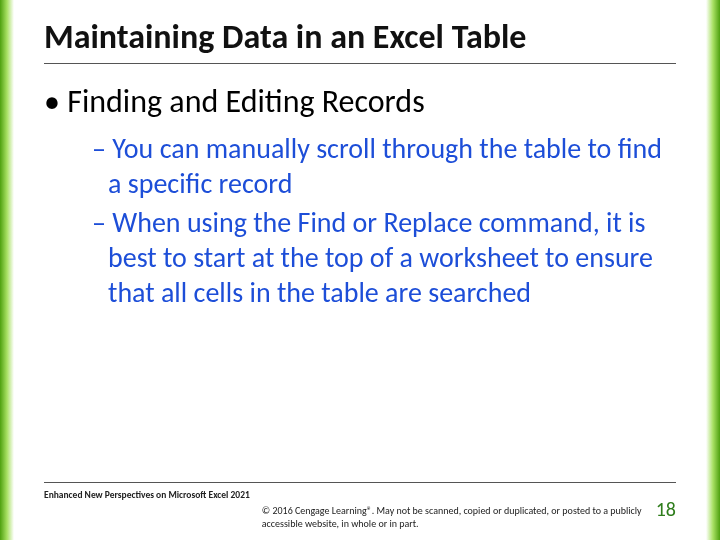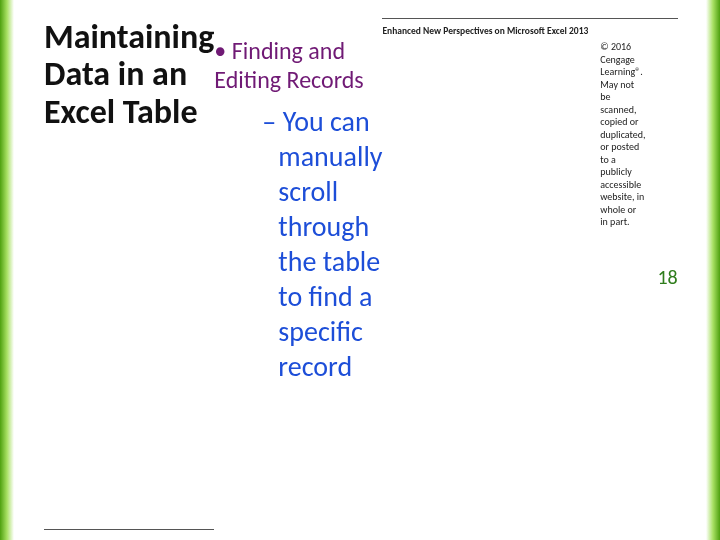--- a/index.html
+++ b/index.html
@@ -19,37 +19,37 @@
     position: absolute;
     right: 0; top: 0;
     width: 14px; height: 540px;
     background: linear-gradient(to left, #4ea00f, #a8e063, #ffffff);
   }
   .slide {
     position: absolute;
     left: 14px; right: 14px; top: 0; bottom: 0;
     padding: 18px 30px 10px 30px;
     display: flex;
-    flex-direction: row;
+    flex-direction: column;
   }
   .title {
     font-size: 34px;
     font-weight: 700;
     color: #111;
     line-height: 1.1;
     padding-bottom: 8px;
     border-bottom: 1px solid #555;
   }
   .content {
     flex: 1;
     padding-top: 18px;
   }
   .level1 {
-    font-size: 24px;
-    color: #701a75;
+    font-size: 32px;
+    color: #000000;
     margin-left: 0;
     margin-bottom: 10px;
   }
   .level1::before {
     content: "• ";
   }
   .level2 {
     font-size: 28px;
     color: #1d4ed8;
     margin-left: 48px;
@@ -98,21 +98,22 @@
 <div class="gradient-left"></div>
 <div class="gradient-right"></div>
 
 <div class="slide">
 
   <div class="title">Maintaining Data in an Excel Table</div>
 
   <div class="content">
     <div class="level1">Finding and Editing Records</div>
     <div class="level2">You can manually scroll through the table to find a specific record</div>
+    <div class="level2">When using the Find or Replace command, it is best to start at the top of a worksheet to ensure that all cells in the table are searched</div>
   </div>
 
   <div class="footer">
-    <div class="footer-left">Enhanced New Perspectives on Microsoft Excel 2013</div>
+    <div class="footer-left">Enhanced New Perspectives on Microsoft Excel 2021</div>
     <div class="footer-center">© 2016 Cengage Learning®. May not be scanned, copied or duplicated, or posted to a publicly accessible website, in whole or in part.</div>
     <div class="footer-right">18</div>
   </div>
 
 </div>
 
 </body></html>

